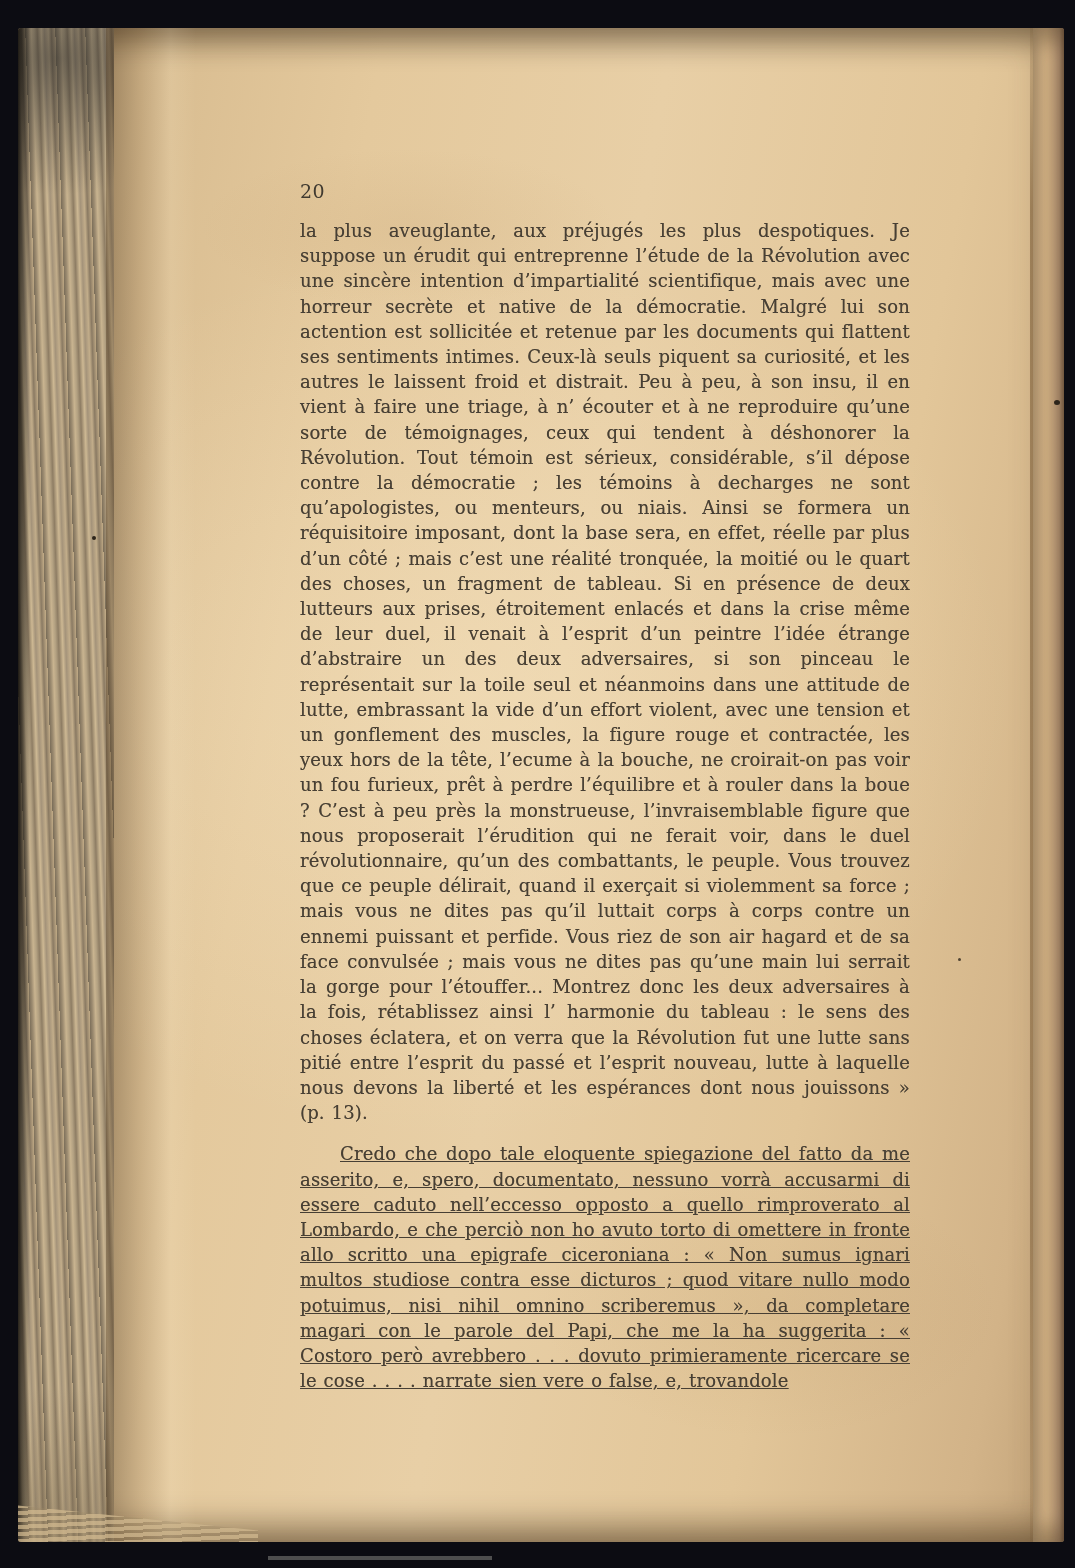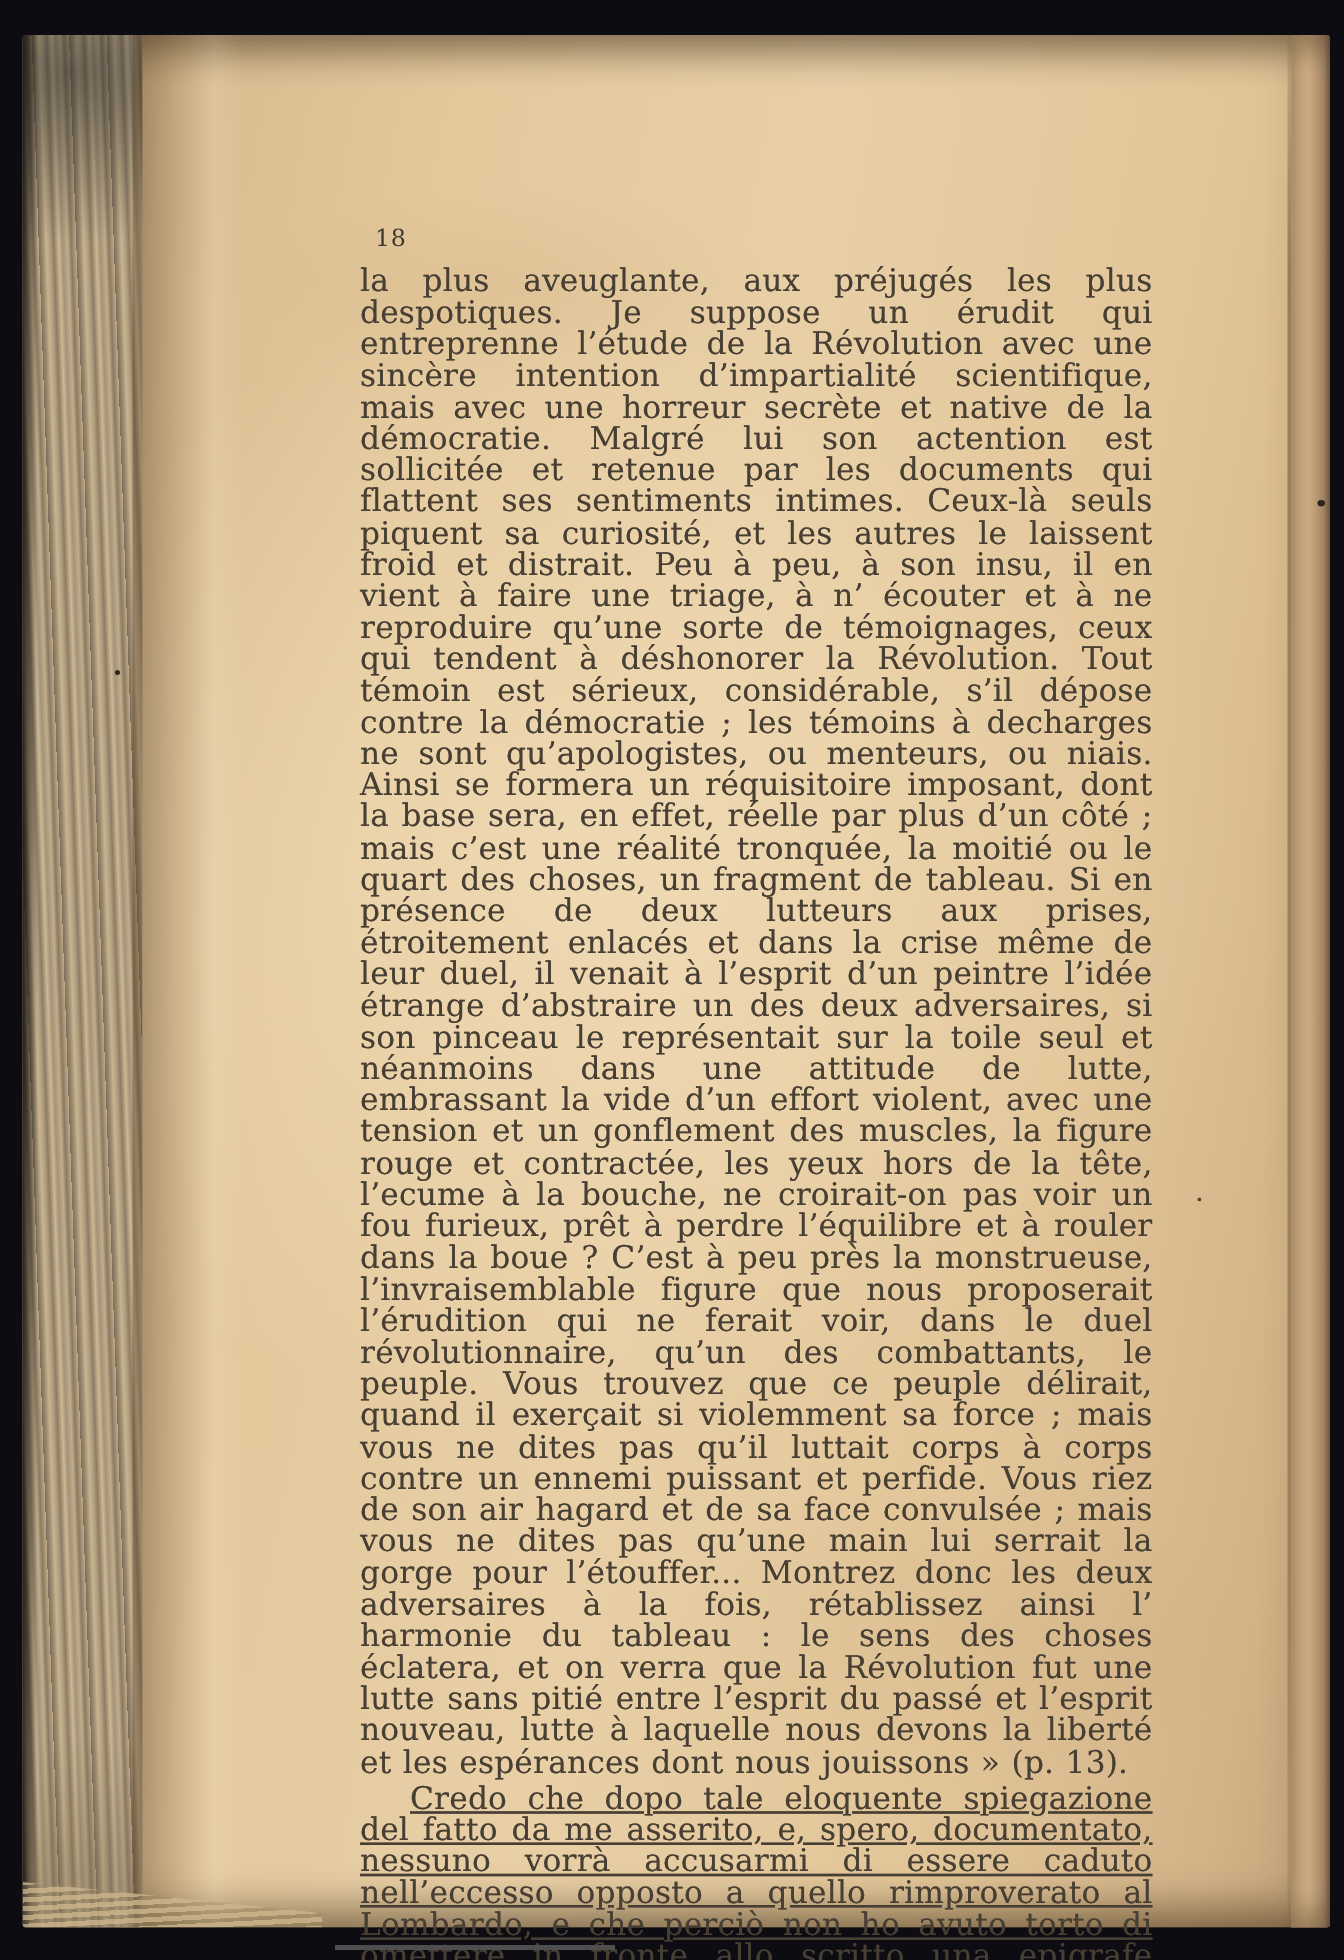--- a/index.html
+++ b/index.html
@@ -81,21 +81,21 @@
   
   .text-block{
     position:absolute;left:266px;top:152px;width:642px;
     color:#473f34;
   }
   .page-number{
     font-size:19px;letter-spacing:.5px;margin:0 0 10px 16px;
     color:#403a30;
   }
   .para{
-    margin:4px;font-size:25px;line-height:25.2px;
+    margin:16px;font-size:18px;line-height:25.2px;
     text-align:justify;letter-spacing:.15px;word-spacing:1px;
     text-shadow:0 0 0.5px rgba(70,60,45,0.55);
   }
   .para.indent{text-indent:40px;text-decoration:underline;}
 
   
   .scan-artifact{position:absolute;left:268px;top:1556px;width:224px;height:4px;background:#4e4e4e;}
 </style>
 </head>
 <body>
@@ -103,21 +103,21 @@
 <div class="scene">
 
   <div class="paper">
     <div class="edge-stack"></div>
     <div class="gutter-shadow"></div>
     <div class="bottom-edges"></div>
     <div class="stain1"></div>
     <div class="stain2"></div>
 
     <div class="text-block">
-      <div class="page-number">18</div>
+      <div class="page-number">20</div>
       <p class="para">la plus aveuglante, aux préjugés les plus despotiques. Je suppose un érudit qui entreprenne l’étude de la Révolution avec une sincère intention d’impartialité scientifique, mais avec une horreur secrète et native de la démocratie. Malgré lui son actention est sollicitée et retenue par les documents qui flattent ses sentiments intimes. Ceux-là seuls piquent sa curiosité, et les autres le laissent froid et distrait. Peu à peu, à son insu, il en vient à faire une triage, à n’ écouter et à ne reproduire qu’une sorte de témoignages, ceux qui tendent à déshonorer la Révolution. Tout témoin est sérieux, considérable, s’il dépose contre la démocratie ; les témoins à decharges ne sont qu’apologistes, ou menteurs, ou niais. Ainsi se formera un réquisitoire imposant, dont la base sera, en effet, réelle par plus d’un côté ; mais c’est une réalité tronquée, la moitié ou le quart des choses, un fragment de tableau. Si en présence de deux lutteurs aux prises, étroitement enlacés et dans la crise même de leur duel, il venait à l’esprit d’un peintre l’idée étrange d’abstraire un des deux adversaires, si son pinceau le représentait sur la toile seul et néanmoins dans une attitude de lutte, embrassant la vide d’un effort violent, avec une tension et un gonflement des muscles, la figure rouge et contractée, les yeux hors de la tête, l’ecume à la bouche, ne croirait-on pas voir un fou furieux, prêt à perdre l’équilibre et à rouler dans la boue ? C’est à peu près la monstrueuse, l’invraisemblable figure que nous proposerait l’érudition qui ne ferait voir, dans le duel révolutionnaire, qu’un des combattants, le peuple. Vous trouvez que ce peuple délirait, quand il exerçait si violemment sa force ; mais vous ne dites pas qu’il luttait corps à corps contre un ennemi puissant et perfide. Vous riez de son air hagard et de sa face convulsée ; mais vous ne dites pas qu’une main lui serrait la gorge pour l’étouffer... Montrez donc les deux adversaires à la fois, rétablissez ainsi l’ harmonie du tableau : le sens des choses éclatera, et on verra que la Révolution fut une lutte sans pitié entre l’esprit du passé et l’esprit nouveau, lutte à laquelle nous devons la liberté et les espérances dont nous jouissons » (p. 13).</p>
       <p class="para indent">Credo che dopo tale eloquente spiegazione del fatto da me asserito, e, spero, documentato, nessuno vorrà accusarmi di essere caduto nell’eccesso opposto a quello rimproverato al Lombardo, e che perciò non ho avuto torto di omettere in fronte allo scritto una epigrafe ciceroniana : « Non sumus ignari multos studiose contra esse dicturos ; quod vitare nullo modo potuimus, nisi nihil omnino scriberemus », da completare magari con le parole del Papi, che me la ha suggerita : « Costoro però avrebbero . . . dovuto primieramente ricercare se le cose . . . . narrate sien vere o false, e, trovandole</p>
     </div>
 
     <div class="fold-line"></div>
     <div class="right-underpage"></div>
 
     <div class="speck s1"></div>
     <div class="speck s2"></div>
     <div class="speck s3"></div>

